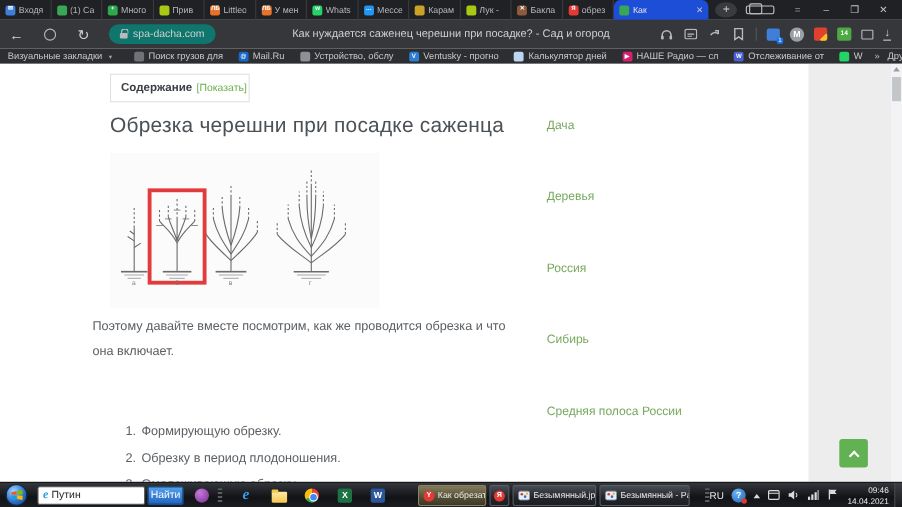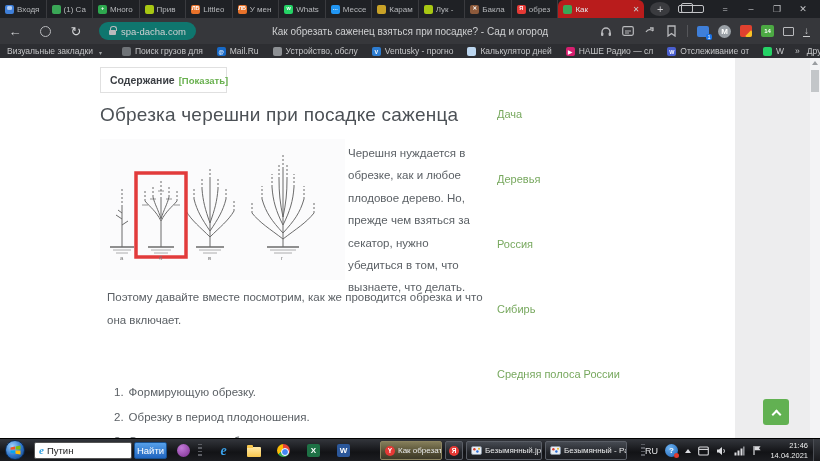--- a/index.html
+++ b/index.html
@@ -2,21 +2,21 @@
 <html><head>
 <meta charset="utf-8">
 <style>
   * { margin:0; padding:0; box-sizing:border-box; }
   body { font-family:"Liberation Sans", sans-serif; }
   .screen { position:relative; width:820px; height:461px; overflow:hidden; background:#fff; }
 
   
   .tabbar { position:absolute; left:0; top:0; width:820px; height:18px; background:#1f2125; display:flex; align-items:stretch; }
   .tab { width:47px; display:flex; align-items:center; gap:3px; padding:0 5px; border-right:1px solid #3a3b3f; color:#b6b8bb; font-size:8px; white-space:nowrap; overflow:hidden; cursor:default;text-align:right; }
-  .tab.active { background:#b91c1c; border-radius:6px 6px 0 0; width:87px; color:#e4e5e7; border-right:none; }
+  .tab.active { background:#1d4ed8; border-radius:6px 6px 0 0; width:87px; color:#e4e5e7; border-right:none; }
   .tab .ticon { flex:0 0 9px; width:9px; height:9px; border-radius:2px; display:inline-flex; align-items:center; justify-content:center; font-size:5.5px; color:#fff; font-weight:bold; line-height:1; }
   .tab .tlabel { overflow:hidden; text-overflow:clip; }
   .tab .tclose { margin-left:auto; font-size:8px; color:#c8c9cb; }
   .ic-mail{background:#3f7fd9;} .ic-site{background:#3aa757;border-radius:50%;}
   .ic-plus{background:#2ea84f;} .ic-ygreen{background:#a8c813;}
   .ic-lb{background:#e8722a;font-size:4.5px;} .ic-wa{background:#25d366;border-radius:50%;}
   .ic-chat{background:#2196f3;} .ic-bee{background:#c9a227;}
   .ic-xbrown{background:#8d5a3b;} .ic-ya{background:#e53935;border-radius:50%;}
   .newtab { width:20px; height:14px; margin:2px 0 0 6px; border-radius:50%; background:#3a3b3f; color:#c9cacc; font-size:11px; display:flex; align-items:center; justify-content:center; }
   .wctrls { margin-left:auto; display:flex; align-items:center; gap:0; padding-right:4px; }
@@ -68,21 +68,21 @@
   .pscroll { position:absolute; left:810px; top:0; width:10px; height:380px; background:#f3f3f5; }
   .pscroll .arrow { position:absolute; left:2px; top:3px; width:0; height:0; border-left:3px solid transparent; border-right:3px solid transparent; border-bottom:4px solid #9a9da1; }
   .pscroll .thumb { position:absolute; left:1px; top:12px; width:8px; height:22px; background:#c3c6c9; }
   .toc-box { position:absolute; left:100px; top:9px; width:127px; height:26px; border:1px solid #e0e0e0; display:flex; align-items:center; padding:0 9px; gap:4px; }
   .toc-label { font-size:10.5px; font-weight:bold; color:#3b3f44; }
   .toc-toggle { font-size:9.5px; }
   .page-h1 { position:absolute; left:100px; top:46px; font-size:19px; color:#4c5156; font-weight:500; letter-spacing:.2px; }
   .figure { position:absolute; left:100px; top:81px; width:245px; height:141px; background:#fbfbfc; }
   .fig-label { position:absolute; top:116px; font-size:6px; color:#777; }
   .para-side { position:absolute; left:348px; top:84px; width:136px; font-size:11.5px; line-height:22.4px; color:#5b6065; }
-  .para-below { position:absolute; left:107px; top:228px; width:396px; font-size:11.5px; line-height:23px; color:#5b6065; }
+  .para-below { position:absolute; left:84px; top:228px; width:396px; font-size:11.5px; line-height:23px; color:#5b6065; }
   .para-intro { position:absolute; left:100px; top:287px; width:420px; font-size:11.5px; color:#5b6065; }
   .olist { position:absolute; left:114px; top:328px; font-size:11.5px; color:#5b6065; }
   .olist .li { display:flex; gap:5px; height:24.5px; align-items:flex-start; }
   .side-links { position:absolute; left:497px; top:6px; font-size:11px; }
   .side-links .slink { display:block; height:21px; text-decoration:none;margin-top:44px; }
   .up-btn { position:absolute; left:763px; top:341px; width:26px; height:26px; border-radius:3px; background:#62b152; display:flex; align-items:center; justify-content:center; }
   .chev-up { width:7px; height:7px; border-left:2px solid #fff; border-top:2px solid #fff; transform:rotate(45deg); margin-top:4px; }
 
   
   .taskbar { position:absolute; left:0; top:438px; width:820px; height:23px; background:linear-gradient(#33363c, #121316 60%, #1c1d21); border-top:1px solid #000; }
@@ -182,21 +182,21 @@
   </div>
 
   <div class="addrbar">
     <span class="nav-glyph">←</span>
     <span class="ya-ring"></span>
     <span class="nav-glyph">↻</span>
     <span class="urlpill">
       <span class="lock"></span>
       <span class="url">spa-dacha.com</span>
     </span>
-    <span class="doc-title">Как обрезать саженец взяться при посадке? - Сад и огород</span>
+    <span class="doc-title">Как нуждается саженец черешни при посадке? - Сад и огород</span>
     <div class="addr-icons">
       <span class="aico">
         <svg width="12" height="11" viewBox="0 0 12 11">
             <path d="M2 9 V6 a4 4 0 0 1 8 0 V9" fill="none" stroke="#b9babd" stroke-width="1.4"></path>
             <rect x="1" y="6.5" width="2.4" height="3.5" rx="1" fill="#b9babd"></rect>
             <rect x="8.6" y="6.5" width="2.4" height="3.5" rx="1" fill="#b9babd"></rect>
           </svg>
       </span>
       <span class="aico">
         <svg width="12" height="10" viewBox="0 0 12 10">
@@ -269,21 +269,21 @@
       <span>Другие закладки</span>
 
     </span>
   </div>
 
   <div class="pagearea">
     <div class="gray-strip"></div>
 
     <div class="toc-box">
       <span class="toc-label">Содержание</span>
-      <span class="toc-toggle" style="color:#68b04e;font-weight:bold;">[Показать]</span>
+      <span class="toc-toggle" style="color:#68b04e;">[Показать]</span>
     </div>
 
     <h1 class="page-h1">Обрезка черешни при посадке саженца</h1>
 
     <div class="figure">
       <svg width="245" height="141" viewBox="0 0 245 141">
         <g stroke="#6b6b6b" stroke-width="1" fill="none">
           <path d="M22 108 V68"></path>
           <path d="M22 68 V50" stroke-dasharray="2,2"></path>
           <path d="M22 80 l-6 -4 M22 86 l6 -4 M22 74 l-4 -3"></path>
@@ -307,21 +307,20 @@
           <path d="M170 111 h26 M174 114 h18" stroke="#9b9b9b" stroke-width=".8"></path>
         </g>
         <rect x="36" y="34" width="50" height="84" fill="none" stroke="#e23b3b" stroke-width="3.5"></rect>
       </svg>
       <span class="fig-label" style="left:20px;">а</span>
       <span class="fig-label" style="left:59px;">б</span>
       <span class="fig-label" style="left:108px;">в</span>
       <span class="fig-label" style="left:181px;">г</span>
     </div>
 
-    <div class="para-side">Черешня нуждается в обрезке, как и любое плодовое дерево. Но, прежде чем взяться за секатор, нужно убедиться в том, что вызнаете, что делать.</div>
     <div class="para-below">Поэтому давайте вместе посмотрим, как же проводится обрезка и что она включает.</div>
 
     <div class="olist">
       <div class="li">
         <span>1.</span>
         <span>Формирующую обрезку.</span>
       </div>
       <div class="li">
         <span>2.</span>
         <span>Обрезку в период плодоношения.</span>
@@ -438,19 +437,19 @@
           </svg>
       </span>
       <span>
         <svg width="10" height="11" viewBox="0 0 10 11">
             <path d="M2 1 v9" stroke="#d9dadd" stroke-width="1.2"></path>
             <path d="M2.6 1.2 h6 l-1.6 2 1.6 2 h-6 z" fill="#d9dadd"></path>
           </svg>
       </span>
     </div>
     <div class="clock">
-      <div>21:46</div>
+      <div>09:46</div>
       <div>14.04.2021</div>
     </div>
     <div class="showdesk"></div>
   </div>
 
 </div>
 
 </body></html>

